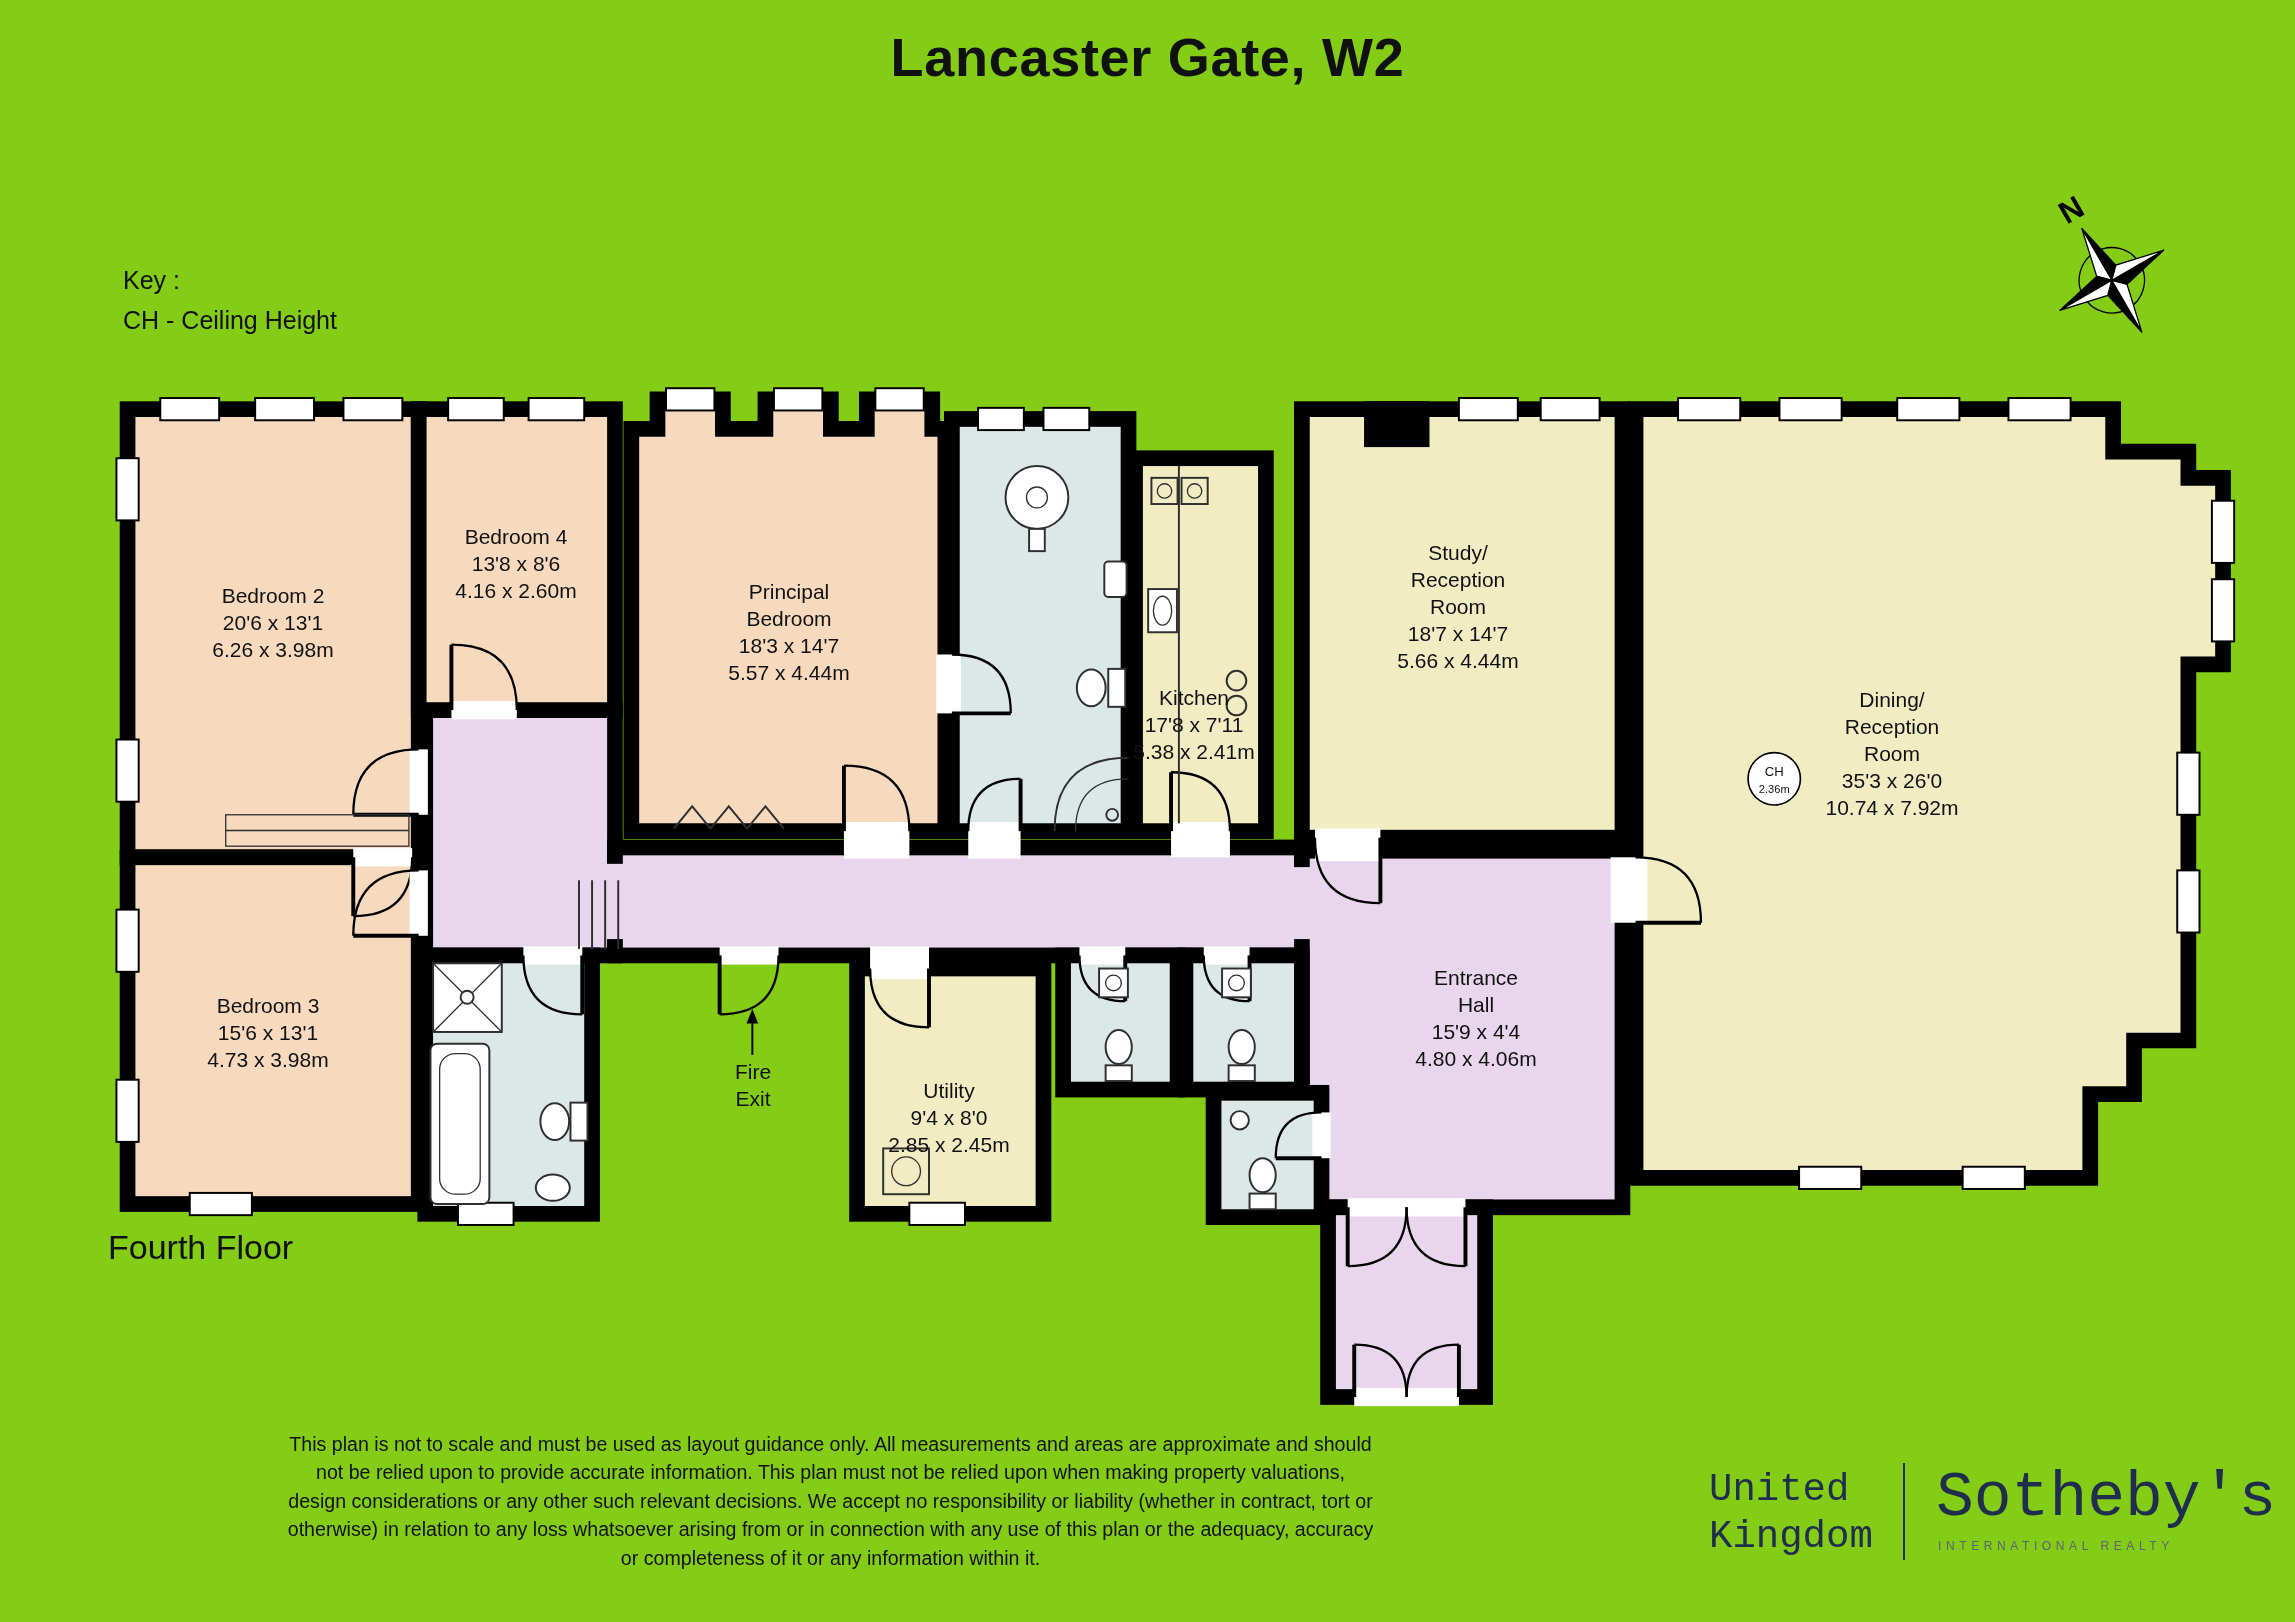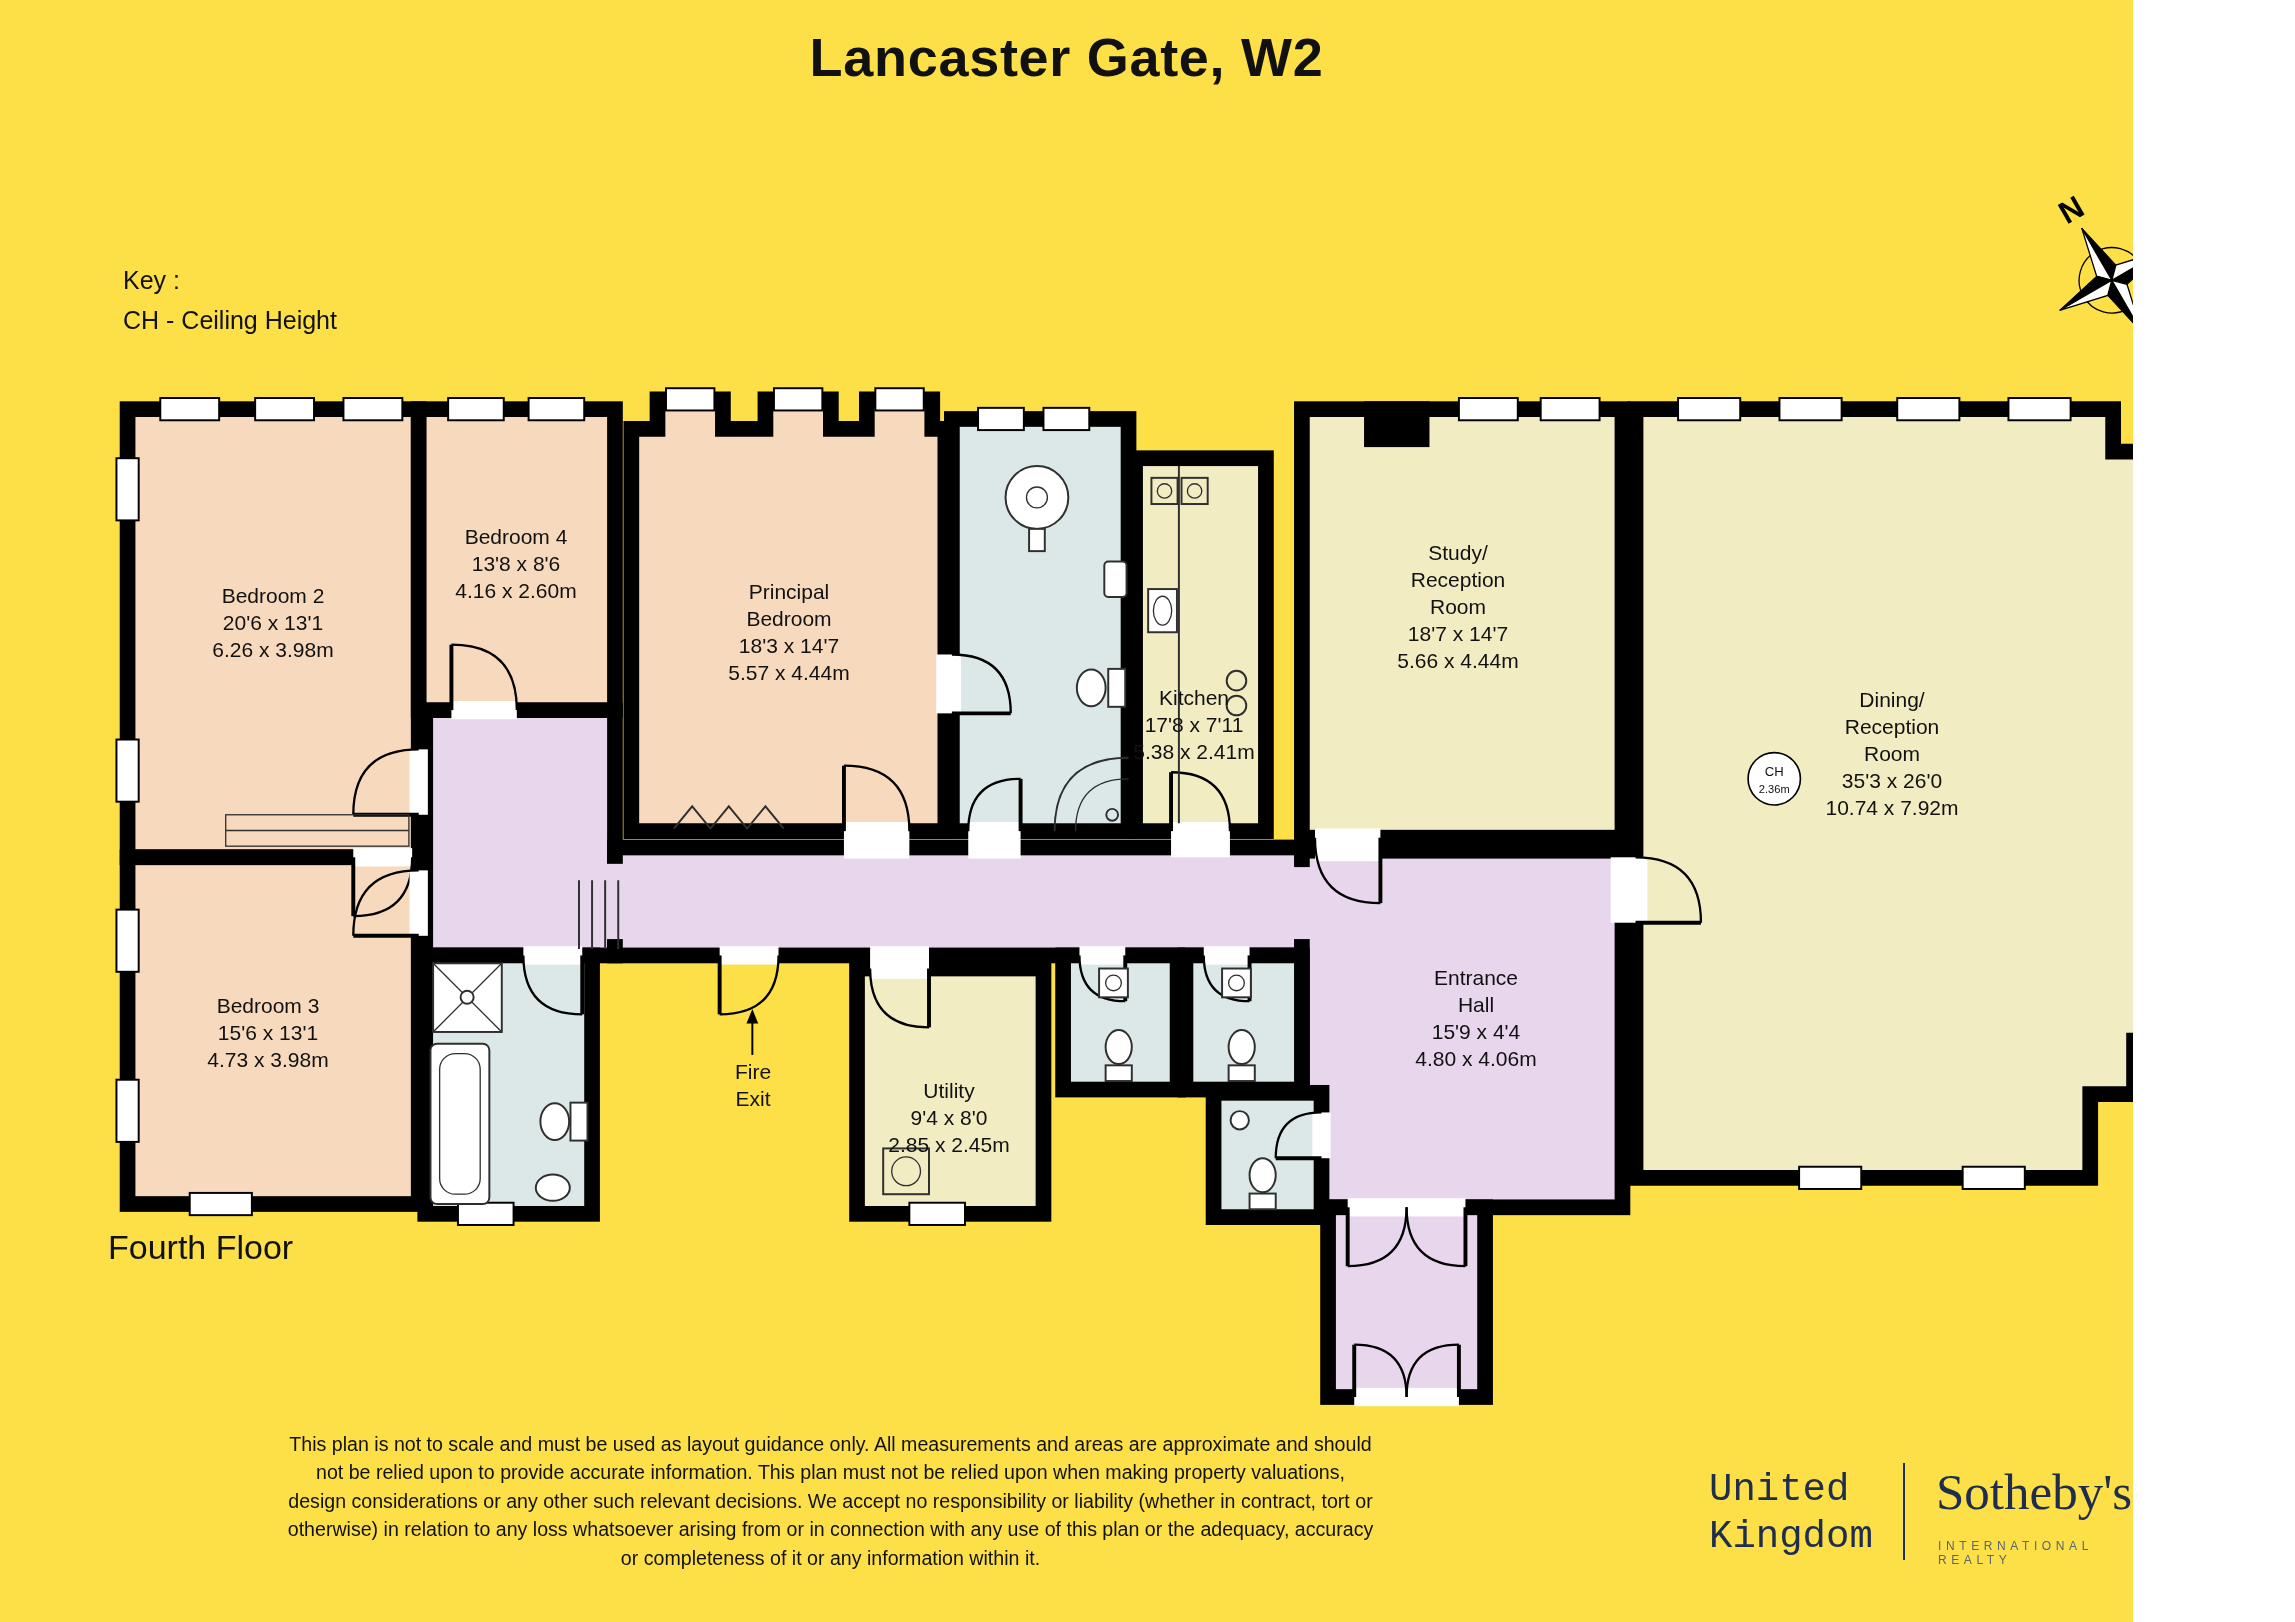--- a/index.html
+++ b/index.html
@@ -1,38 +1,38 @@
 <!DOCTYPE html>
 <html style="--wall: #000000; --bedroom: #F7D9BD; --living: #F2ECC3; --hall: #E8D6ED; --bath: #DBE8E7; --brand: #202E4E; --tagline_gray: #5B6472;font-size:10.5px"><head>
 <meta charset="utf-8">
 <style>
   html,body{margin:0;padding:0;background:#fff}
-  .page{position:relative;width:2133px;height:1623px;background:#fde047;
+  .page{position:relative;width:2295px;height:1623px;background:#84cc16;
         font-family:"Liberation Sans",sans-serif;color:#111;overflow:hidden}
 
   .title{position:absolute;left:0;right:0;top:26px;text-align:center;
          font-size:54px;font-weight:bold;letter-spacing:0.7px}
   .subtitle{position:absolute;left:0;right:0;top:101px;text-align:center;font-size:33px}
   .key{position:absolute;left:123px;top:260px;font-size:25px;line-height:1.6}
   .floor-label{position:absolute;left:108px;top:1228px;font-size:34px}
 
   .plan-svg{position:absolute;left:0;top:0}
 
   .room-label{position:absolute;transform:translate(-50%,-50%);text-align:center;
               font-size:21px;line-height:1.28;white-space:pre-line;color:#111}
 
   .disclaimer{position:absolute;left:209px;top:1430px;width:1243px;text-align:center;
               font-size:19.6px;line-height:1.45;white-space:pre-line}
 
   .brand-region{position:absolute;left:1709px;top:1467px;font-family:Liberation Mono, monospace;
                 font-size:39px;line-height:1.2;color:var(--brand,#202E4E);white-space:pre-line}
   .brand-divider{position:absolute;left:1903px;top:1463px;width:2px;height:97px;
                  background:var(--brand,#202E4E)}
-  .brand-name{position:absolute;left:1936px;top:1463px;font-family:Liberation Serif, serif;
-              font-size:51px;color:var(--brand,#202E4E)}
+  .brand-name{position:absolute;left:1936px;top:1463px;font-family:Liberation Mono, monospace;
+              font-size:63px;color:var(--brand,#202E4E)}
   .brand-tagline{position:absolute;left:1938px;top:1539px;font-size:12px;letter-spacing:4.6px;
                  color:var(--tagline_gray,#5B6472)}
 
   
   .rm{stroke:var(--wall,#000);stroke-width:24}
   .peach{fill:var(--bedroom,#F7D9BD)}
   .yellow{fill:var(--living,#F2ECC3)}
   .purple{fill:var(--hall,#E8D6ED)}
   .blue{fill:var(--bath,#DBE8E7)}
   .patch{stroke:none}

